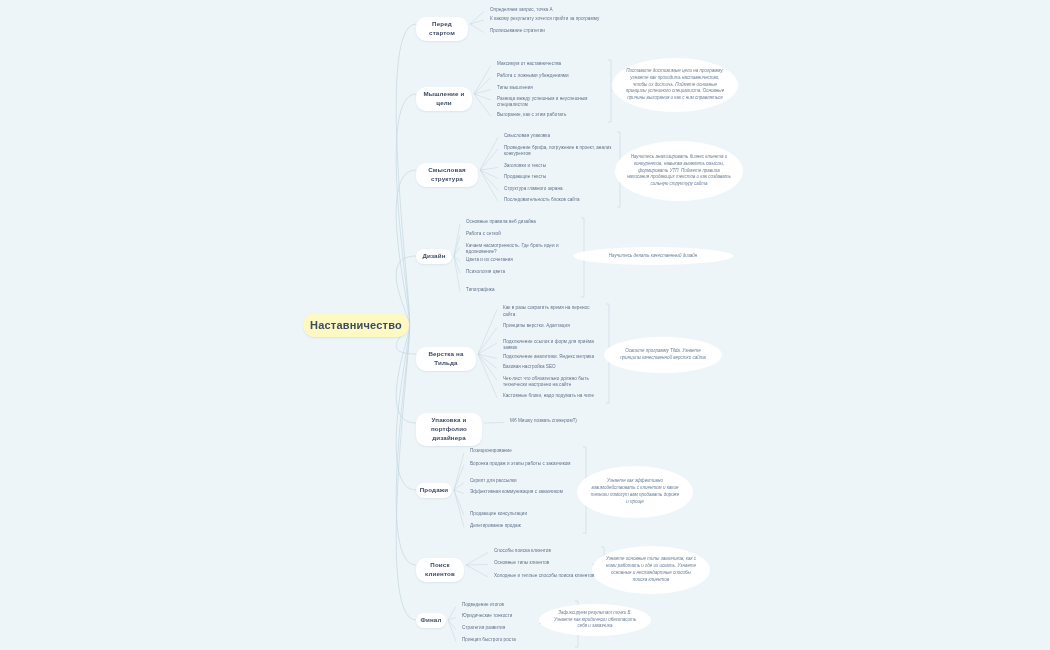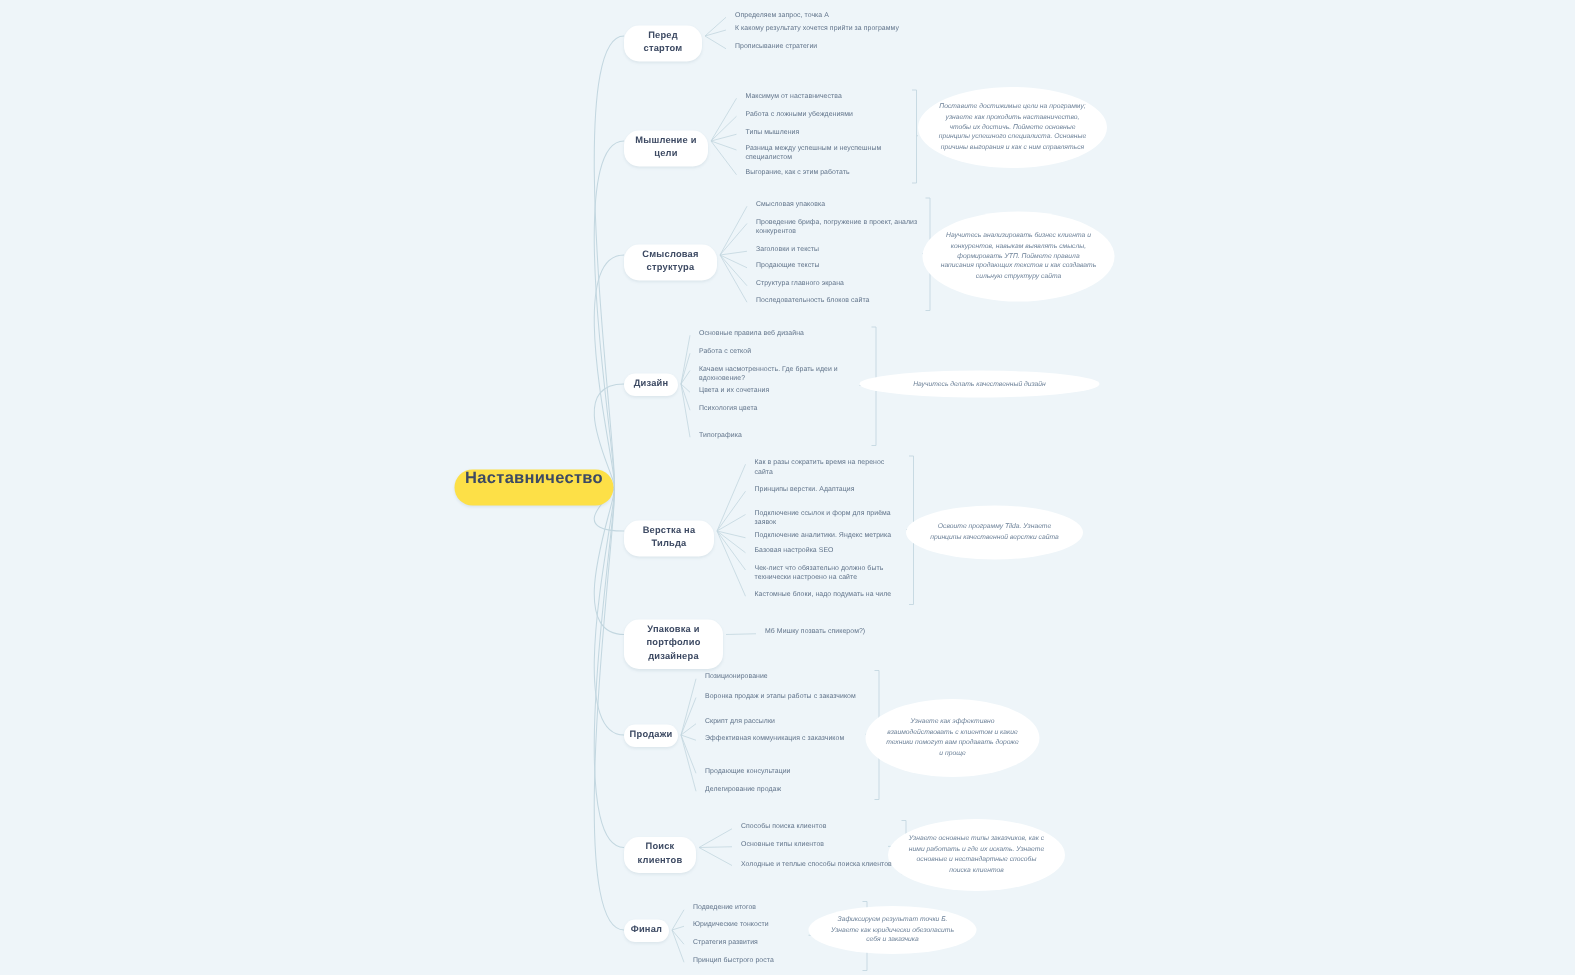--- a/index.html
+++ b/index.html
@@ -24,23 +24,24 @@
     width: 1050px;
     height: 650px;
     pointer-events: none;
   }
   .root-node {
     position: absolute;
     left: 303px;
     top: 313px;
     width: 106px;
     height: 24px;
-    background: #fde047;
+    background: #fef9c3;
     border-radius: 12px;
     display: flex;
+    align-items: center;
     justify-content: center;
     color: #3d4a63;
     font-size: 11px;
     font-weight: bold;
     letter-spacing: .2px;
     box-shadow: 0 1px 2px rgba(120,150,170,.18);
     z-index: 5;
   }
   .branch-node {
     position: absolute;

